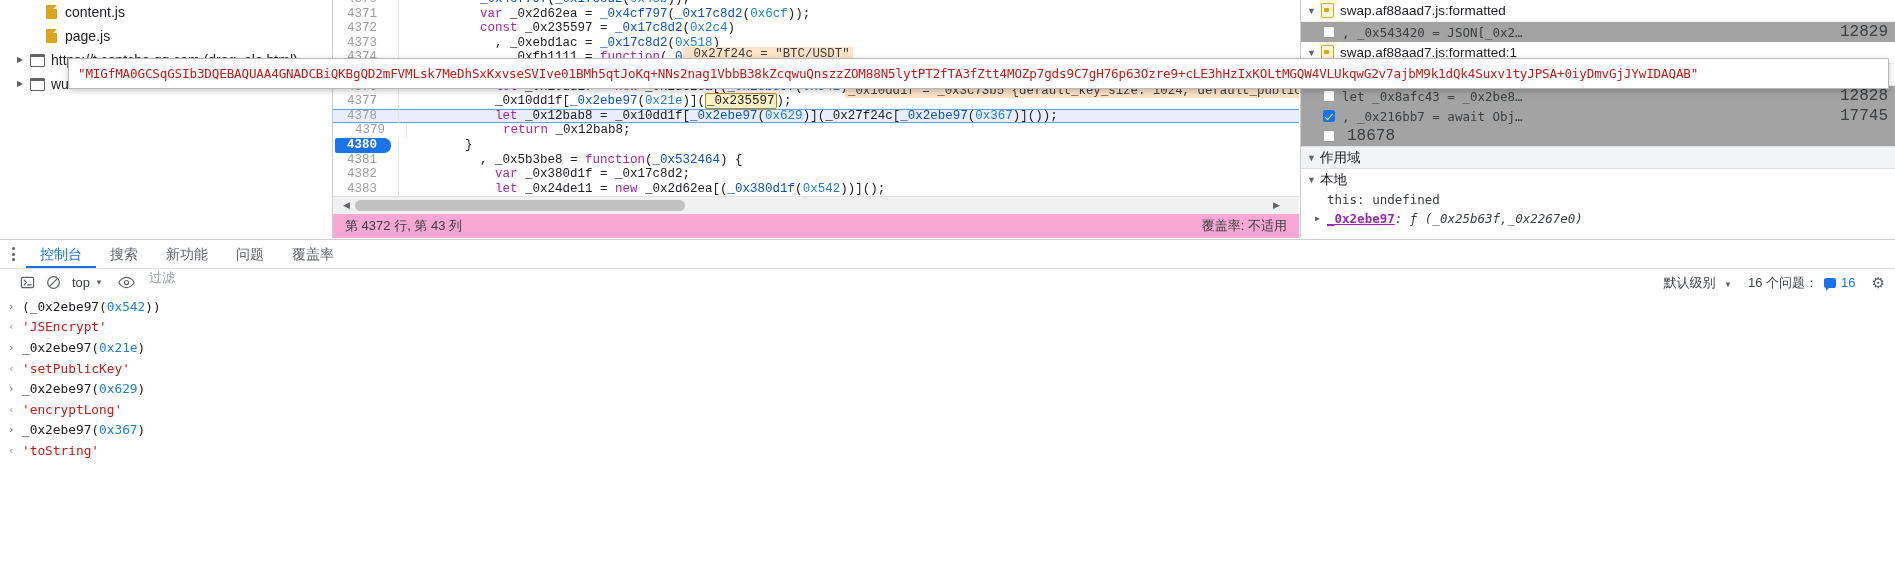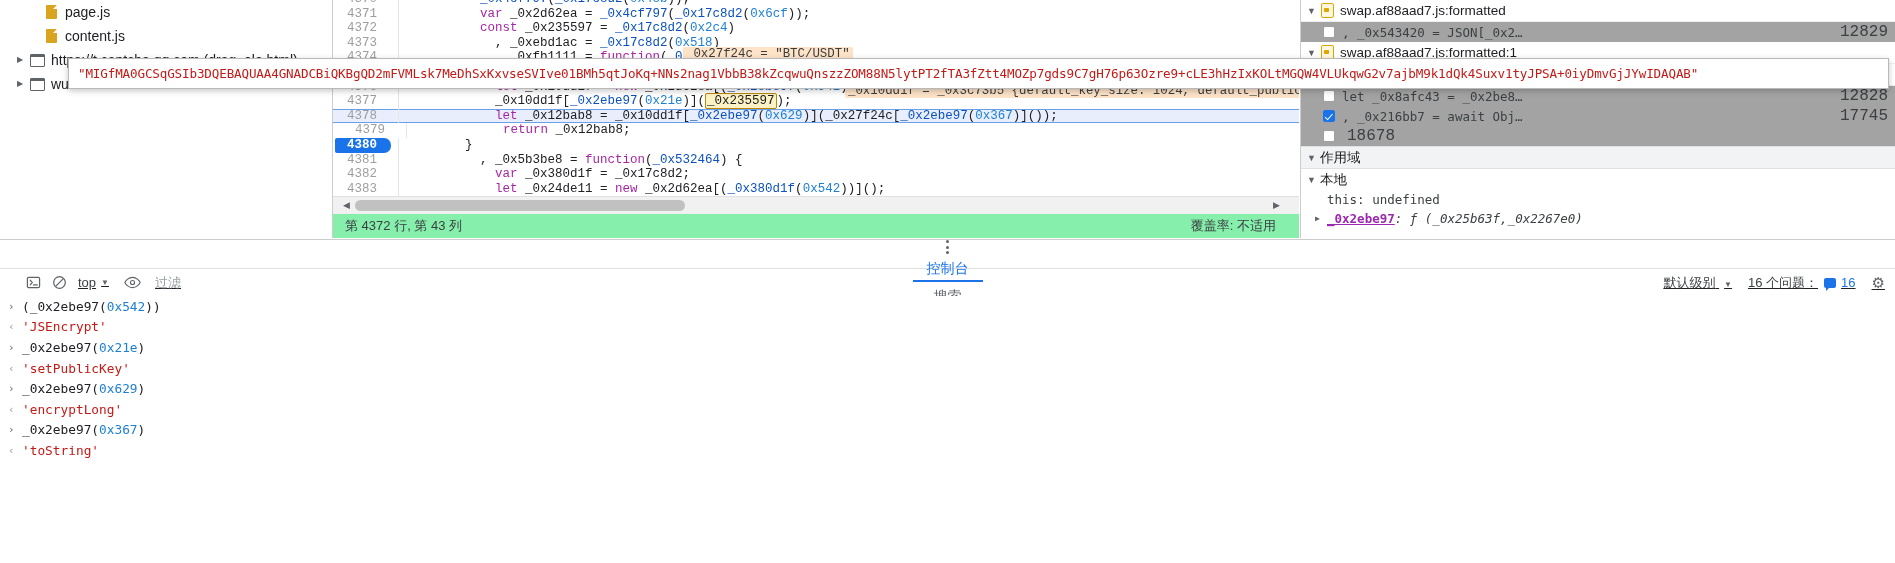--- a/index.html
+++ b/index.html
@@ -50,23 +50,23 @@
   
   #hscroll{position:absolute;left:333px;top:196px;width:966px;height:17px;background:#f1f1f1;
     border-top:1px solid #e0e0e0;}
   #hscroll .arr{position:absolute;top:0;width:17px;height:17px;color:#5f6368;font-size:9px;
     line-height:17px;text-align:center;}
   #hscroll .arrL{left:5px;}
   #hscroll .arrR{right:14px;}
   #hscroll .thumb{position:absolute;left:22px;top:3px;width:330px;height:11px;background:#c1c1c1;border-radius:6px;}
 
   
-  #editor-status{position:absolute;left:333px;top:213px;width:966px;height:25px;background:#86efac;
+  #editor-status{position:absolute;left:333px;top:213px;width:966px;height:25px;background:#f9a8d4;
     border-top:1px solid #efefef;display:flex;align-items:center;justify-content:space-between;
-    padding:0 23px 0 12px;box-sizing:border-box;font-size:13px;color:#3c4043;}
+    padding:0 12px 0 12px;box-sizing:border-box;font-size:13px;color:#3c4043;}
 
   
   #sidebar{position:absolute;left:1300px;top:0;width:595px;height:238px;background:#fff;
     border-left:1px solid #cdcdcd;overflow:hidden;}
   .sec-head{display:flex;align-items:center;height:21px;background:#f1f3f4;border-bottom:1px solid #e0e0e0;
     border-top:1px solid #e0e0e0;padding-left:6px;font-size:13.5px;color:#202124;}
   .sec-head .caret{font-size:9px;margin-right:4px;color:#5f6368;}
   .bp-group{display:flex;align-items:center;height:21px;padding-left:6px;font-size:13.5px;color:#202124;
     background:#fff;border-bottom:1px solid #efefef;}
   .bp-group .caret{font-size:9px;margin-right:5px;color:#5f6368;}
@@ -91,28 +91,28 @@
   
   #tooltip{position:absolute;left:68px;top:58px;width:1821px;height:31px;background:#fff;
     border:1px solid #b9b9b9;box-shadow:0 2px 6px rgba(0,0,0,.22);box-sizing:border-box;
     display:flex;align-items:center;padding-left:9px;overflow:hidden;z-index:50;}
   #tooltip .ttxt{font-family:"DejaVu Sans Mono","Liberation Mono",monospace;font-size:12.6px;
     color:#c41a16;white-space:nowrap;letter-spacing:-0.15px;}
 
   
   #drawer{position:absolute;left:0;top:239px;width:1895px;height:324px;background:#fff;
     border-top:1px solid #cdcdcd;}
-  #drawer-tabs{display:flex;align-items:center;height:28px;border-bottom:1px solid #e0e0e0;background:#fff;flex-direction:column;}
+  #drawer-tabs{display:flex;align-items:center;height:28px;border-bottom:1px solid #e0e0e0;background:#fff;}
   .kebab{width:26px;display:flex;flex-direction:column;align-items:center;justify-content:center;gap:2.5px;}
   .kebab i{width:3px;height:3px;background:#5f6368;border-radius:50%;display:block;}
   .dtab{padding:0 14px;height:28px;line-height:28px;font-size:14px;color:#5f6368;cursor:default;}
   .dtab.active{color:#1a73e8;box-shadow:inset 0 -2px 0 #1a73e8;}
 
-  #console-toolbar{display:flex;align-items:center;height:27px;border-bottom:1px solid #e0e0e0;background:#fff;
-    padding-left:20px;text-decoration:underline;}
+  #console-toolbar{display:flex;height:27px;border-bottom:1px solid #e0e0e0;background:#fff;
+    padding-left:14px;}
   .tb-ico{width:26px;height:27px;display:flex;align-items:center;justify-content:center;color:#5f6368;}
   .exec-ctx{display:flex;align-items:center;font-size:13px;color:#3c4043;padding:0 4px;margin-left:2px;}
   .exec-ctx .cv{font-size:8px;margin-left:5px;color:#5f6368;}
   .filter-box{margin-left:10px;font-size:13px;color:#9aa0a6;}
   .tb-right{margin-left:auto;display:flex;align-items:center;padding-right:10px;gap:16px;font-size:13px;color:#3c4043;}
   .lvl .cv{font-size:8px;margin-left:5px;color:#5f6368;}
   .issues{display:flex;align-items:center;gap:6px;}
   .issue-chip{color:#1a73e8;display:flex;align-items:center;gap:5px;}
   .msgico{width:12px;height:10px;background:#1a73e8;border-radius:2px;position:relative;}
   .msgico:after{content:"";position:absolute;left:2px;bottom:-3px;border-width:3px 3px 0 0;border-style:solid;
@@ -130,28 +130,28 @@
 <body>
 
 <div id="top">
 
   <div id="navigator">
     <div class="nav-row" style="padding-left:26px;">
       <span class="tw"></span>
       <span class="ico">
           <span class="jsfile"></span>
         </span>
-      <span class="nav-label">page.js</span>
+      <span class="nav-label">content.js</span>
     </div>
     <div class="nav-row" style="padding-left:26px;">
       <span class="tw"></span>
       <span class="ico">
           <span class="jsfile"></span>
         </span>
-      <span class="nav-label">content.js</span>
+      <span class="nav-label">page.js</span>
     </div>
     <div class="nav-row" style="padding-left:12px;">
       <span class="tw">▶</span>
       <span class="ico">
           <span class="frameico"></span>
         </span>
       <span class="nav-label">https://t.captcha.qq.com (drag_ele.html)</span>
     </div>
     <div class="nav-row" style="padding-left:12px;">
       <span class="tw">▶</span>

